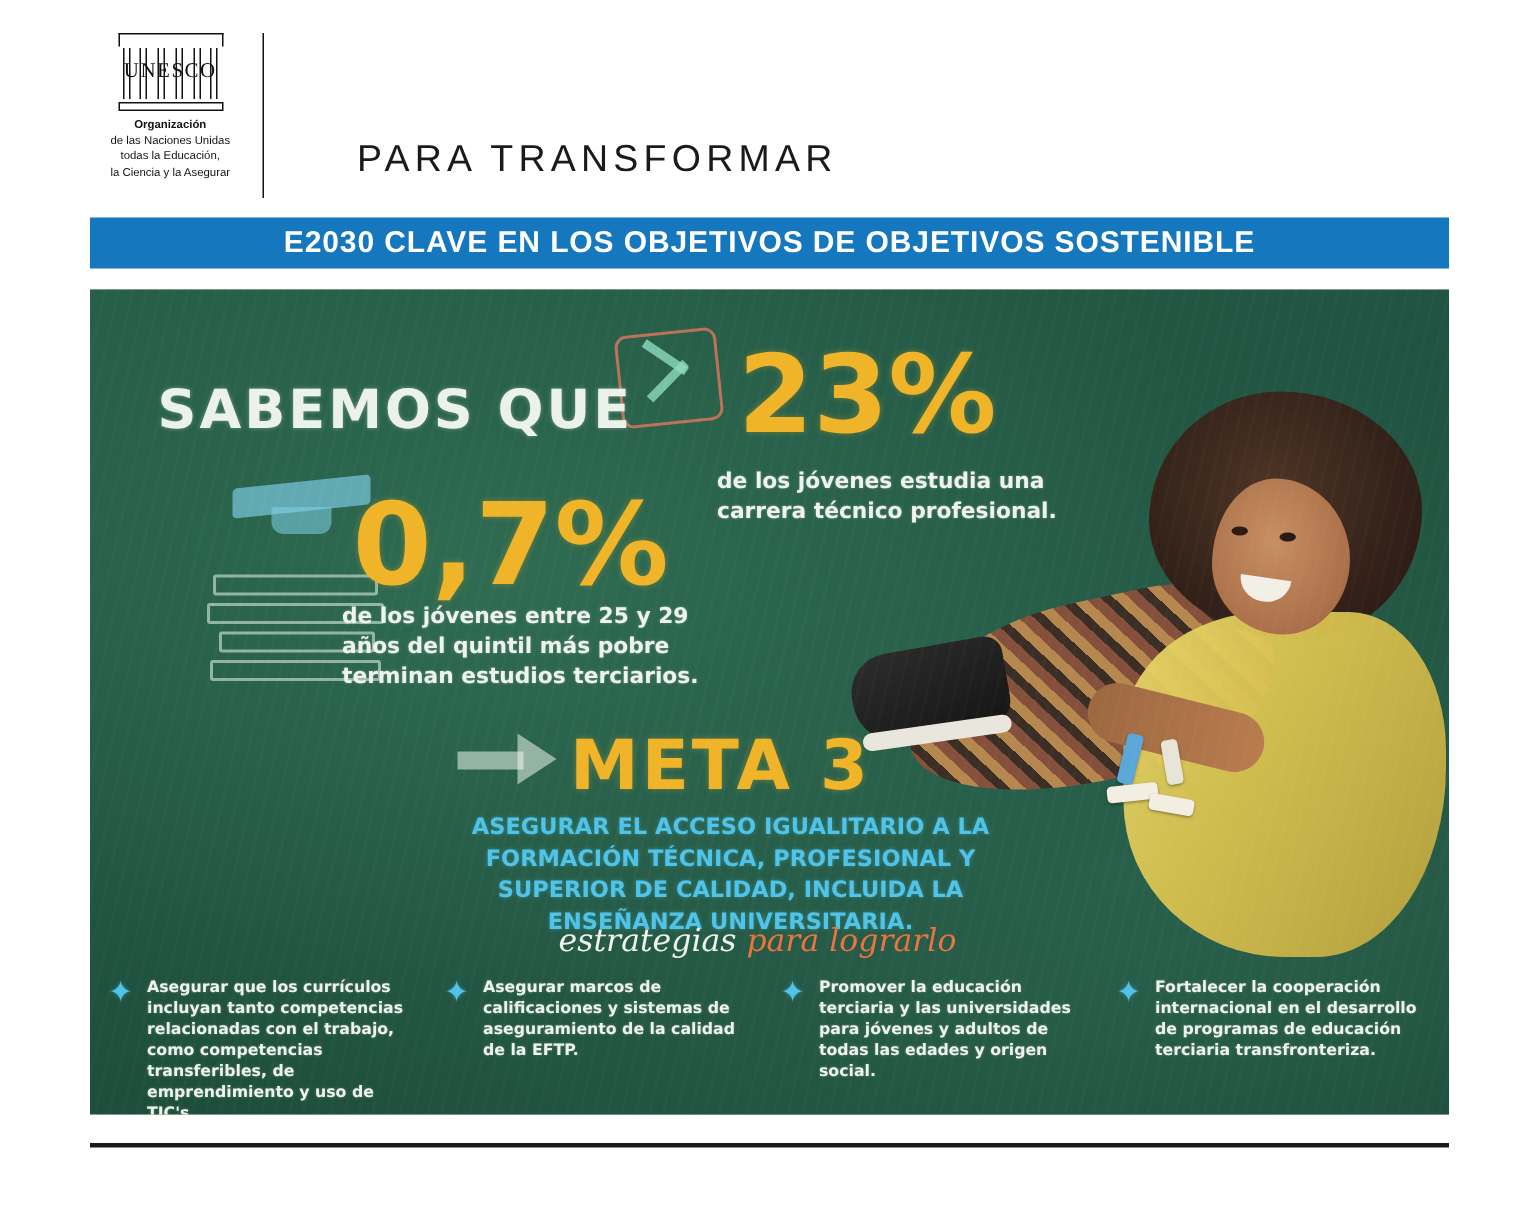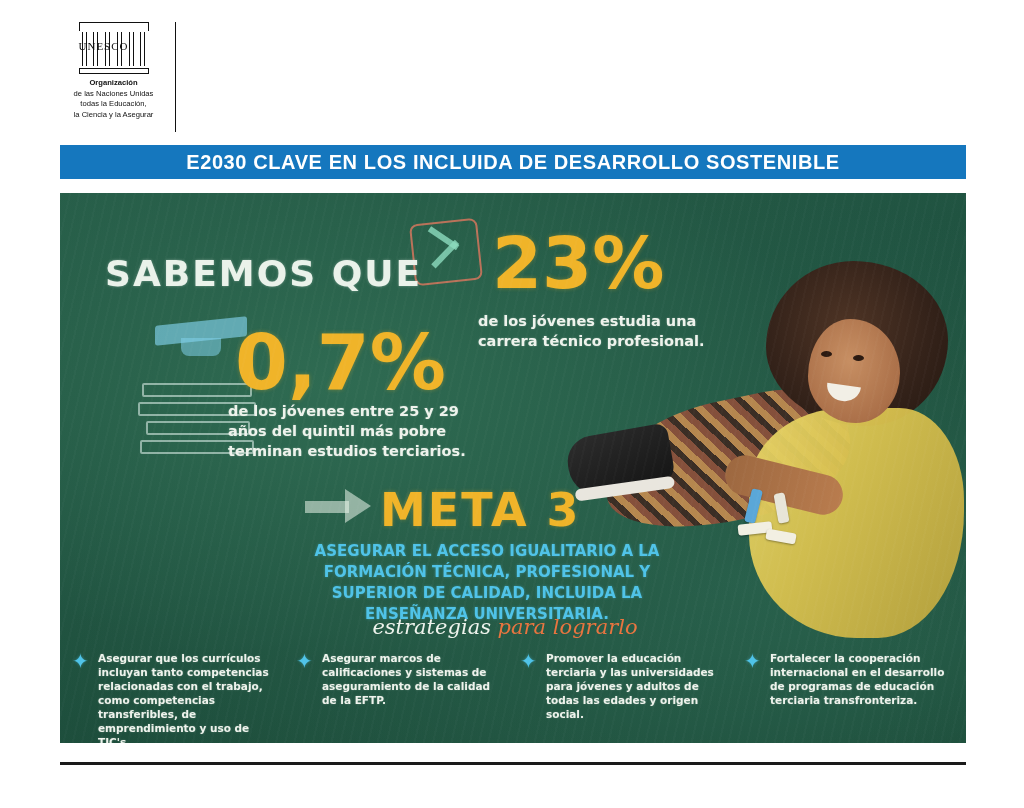--- a/index.html
+++ b/index.html
@@ -53,22 +53,22 @@
     border-left: 1.5px solid #111; border-right: 1.5px solid #111;
   }
   .unesco-temple .base {
     position: absolute; left: 0; bottom: 0;
     width: 70px; height: 6px;
     border: 1.5px solid #111;
   }
   .unesco-word {
     position: absolute;
     left: 0; top: 18px; width: 70px;
-    text-align: left;
-    font-size: 11px; letter-spacing: 1px;
+    text-align: center;
+    font-size: 14px; letter-spacing: 1px;
     color: #111;
     font-family: "Liberation Serif", serif;
   }
   .logo-lines {
     font-size: 7.6px;
     line-height: 10.5px;
     color: #111;
     font-family: "Liberation Sans", sans-serif;
   }
   .logo-lines .b { font-weight: bold; }
@@ -442,25 +442,26 @@
       </div>
       <div class="logo-lines">
         <div class="b">Organización</div>
         <div>de las Naciones Unidas</div>
         <div>todas la Educación,</div>
         <div>la Ciencia y la Asegurar</div>
       </div>
     </div>
 
     <div class="title-area">
+      <div class="t-para">PARA TRANSFORMAR</div>
     </div>
   </div>
 
   <div class="bluebar">
-    <span>E2030 CLAVE EN LOS INCLUIDA DE DESARROLLO SOSTENIBLE</span>
+    <span>E2030 CLAVE EN LOS OBJETIVOS DE OBJETIVOS SOSTENIBLE</span>
   </div>
 
   <div class="board">
 
     <div class="doodle-tools"></div>
     <div class="doodle-cap">
       <span class="mortar"></span>
         <span class="cup"></span>
     </div>
     <div class="doodle-books">

